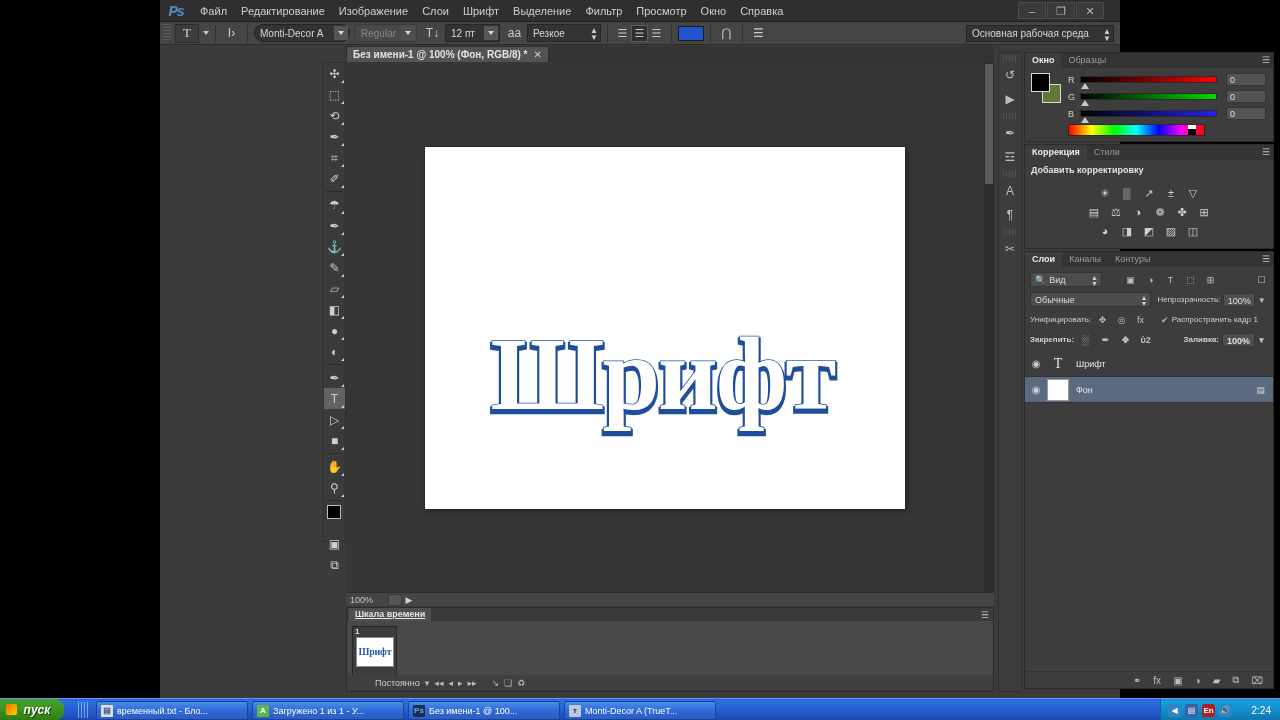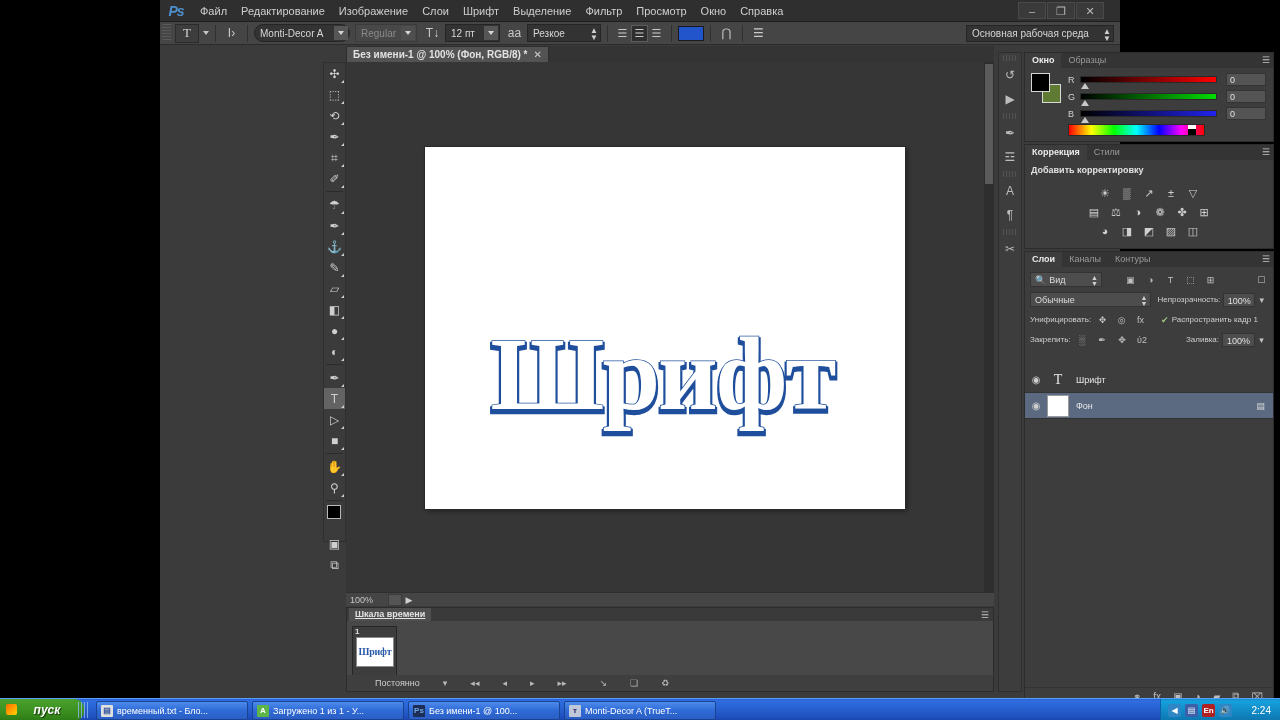--- a/index.html
+++ b/index.html
@@ -94,21 +94,21 @@
             color:#e3e3e3; font-size:9px; font-weight:bold; line-height:13px;text-decoration:underline; }
   .tl-menu { position:absolute; right:4px; top:2px; color:#c8c8c8; font-size:9px; }
   .tl-body { position:absolute; left:0; top:13px; right:0; bottom:16px; background:#484848; padding:5px; }
   .frame { width:45px; height:58px; background:#3d3d3d; border:1px solid #262626; position:relative; }
   .frame .num { position:absolute; left:2px; top:0; font-size:8px; color:#e0e0e0; font-weight:bold; }
   .frame .thumb { position:absolute; left:3px; top:10px; width:38px; height:30px; background:#fff;
                   border:1px solid #8a8a8a; overflow:hidden; }
   .frame .thumb svg { width:100%; height:100%; }
   .frame .dly { position:absolute; left:0; bottom:1px; width:100%; text-align:center; font-size:7px; color:#d8d8d8; }
   .tl-foot { position:absolute; left:0; right:0; bottom:0; height:16px; background:#3f3f3f;
-             display:flex; align-items:center; padding-left:28px; gap:23px; font-size:9px; color:#cfcfcf; }
+             display:flex; align-items:center; padding-left:28px; gap:5px; font-size:9px; color:#cfcfcf; }
   .tl-foot .tbtn { color:#b9b9b9; font-size:9px; }
 
   
   .icondock { position:absolute; left:838px; top:52px; width:24px; height:640px; background:#3d3d3d;
               border:1px solid #2f2f2f; }
   .ic { width:22px; height:24px; display:flex; align-items:center; justify-content:center;
         color:#bdbdbd; font-size:12px; }
   .icgrip { height:6px; background:repeating-linear-gradient(to right,#6a6a6a 0 1px,transparent 1px 3px);
             opacity:.5; margin:2px 4px; }
 
@@ -158,21 +158,21 @@
                 font-family:"Liberation Serif",serif; text-align:center; line-height:22px; }
   .lname { font-size:9px; color:#e6e6e6; }
   .llock { position:absolute; right:8px; color:#d8d8d8; font-size:9px; }
   .lfoot { height:17px; background:#3d3d3d; border-top:1px solid #333; display:flex; align-items:center;
            justify-content:flex-end; gap:12px; padding-right:10px; color:#bdbdbd; font-size:10px; }
 
   
   .taskbar { position:absolute; left:0; top:698px; width:1280px; height:22px;
              background:linear-gradient(to bottom,#245edb 0%,#2f6fe0 8%,#1f4fbd 88%,#1b47ad 100%);
              border-top:1px solid #5b9ef5; }
-  .startbtn { position:absolute; left:0; top:0; width:84px; height:22px;
+  .startbtn { position:absolute; left:0; top:0; width:64px; height:22px;
               background:linear-gradient(to bottom,#4aa12c 0%,#3f9423 45%,#2c7b14 100%);
               border-radius:0 9px 9px 0; color:#fff; font-weight:bold; font-style:italic; font-size:12px;
               display:flex; align-items:center; justify-content:center; padding-left:10px;
               text-shadow:1px 1px 1px rgba(0,0,0,.6); }
   .startbtn .flag { position:absolute; left:6px; top:5px; width:11px; height:11px;
                     background:linear-gradient(135deg,#ff6b00,#ffd400); border-radius:2px; }
   .qlaunch { position:absolute; left:78px; top:3px; width:10px; height:16px;
              background:repeating-linear-gradient(to right,#8fb8f0 0 1px,transparent 1px 3px); opacity:.8; }
   .tasks { position:absolute; left:96px; top:2px; display:flex; gap:4px; }
   .task { width:152px; height:19px; background:linear-gradient(to bottom,#4c8bec,#2f6ad6 50%,#2a5ec4);
@@ -541,21 +541,21 @@
           <span style="font-size:8px;">Унифицировать:</span>
           <span id="unifyicons" style="display:flex;gap:6px;margin-left:5px;">
               <span class="tinybtn">✥</span>
               <span class="tinybtn">◎</span>
               <span class="tinybtn">fx</span>
             </span>
           <span style="margin-left:14px;font-size:9px;color:#9fbf7f;">✔</span>
           <span style="font-size:8px;margin-left:3px;">Распространить кадр 1</span>
         </div>
 
-        <div class="lrow" style="margin-bottom:16px;">
+        <div class="lrow" style="margin-bottom:0;font-weight:bold;">
           <span style="font-size:8px;">Закрепить:</span>
           <span id="lockicons" style="display:flex;gap:7px;margin-left:5px;">
               <span class="tinybtn">░</span>
               <span class="tinybtn">✒</span>
               <span class="tinybtn">✥</span>
               <span class="tinybtn">ὑ2</span>
             </span>
           <span style="margin-left:auto;font-size:8px;">Заливка:</span>
           <span class="lnum" style="margin-left:3px;">100%</span>
           <span class="tinybtn">▾</span>

